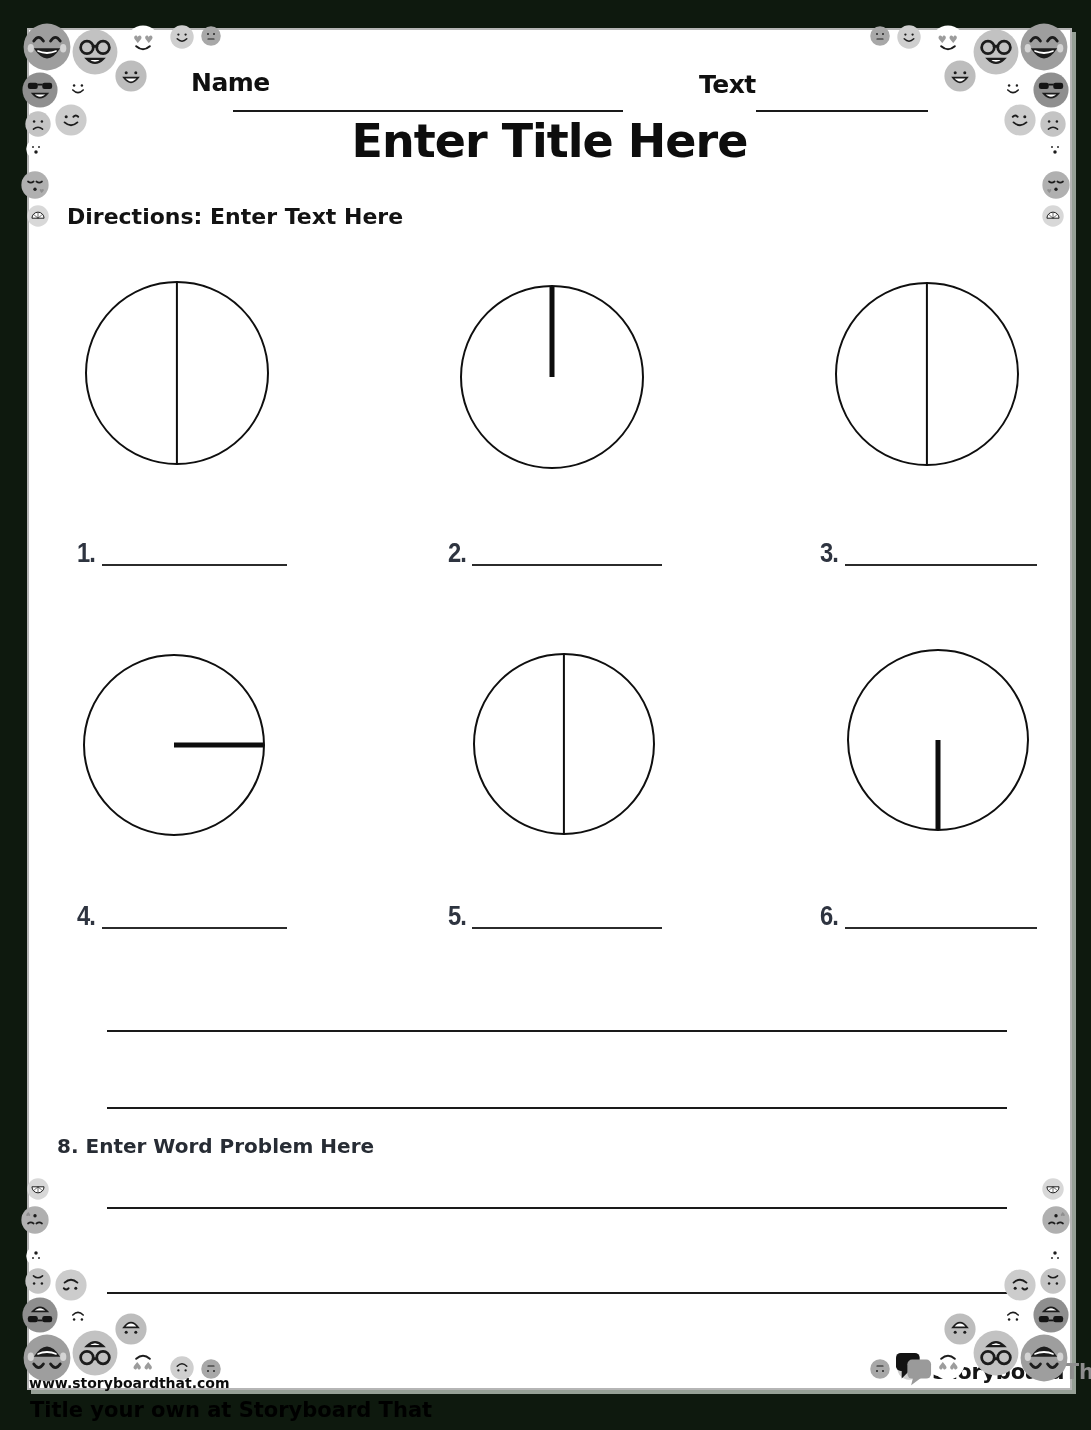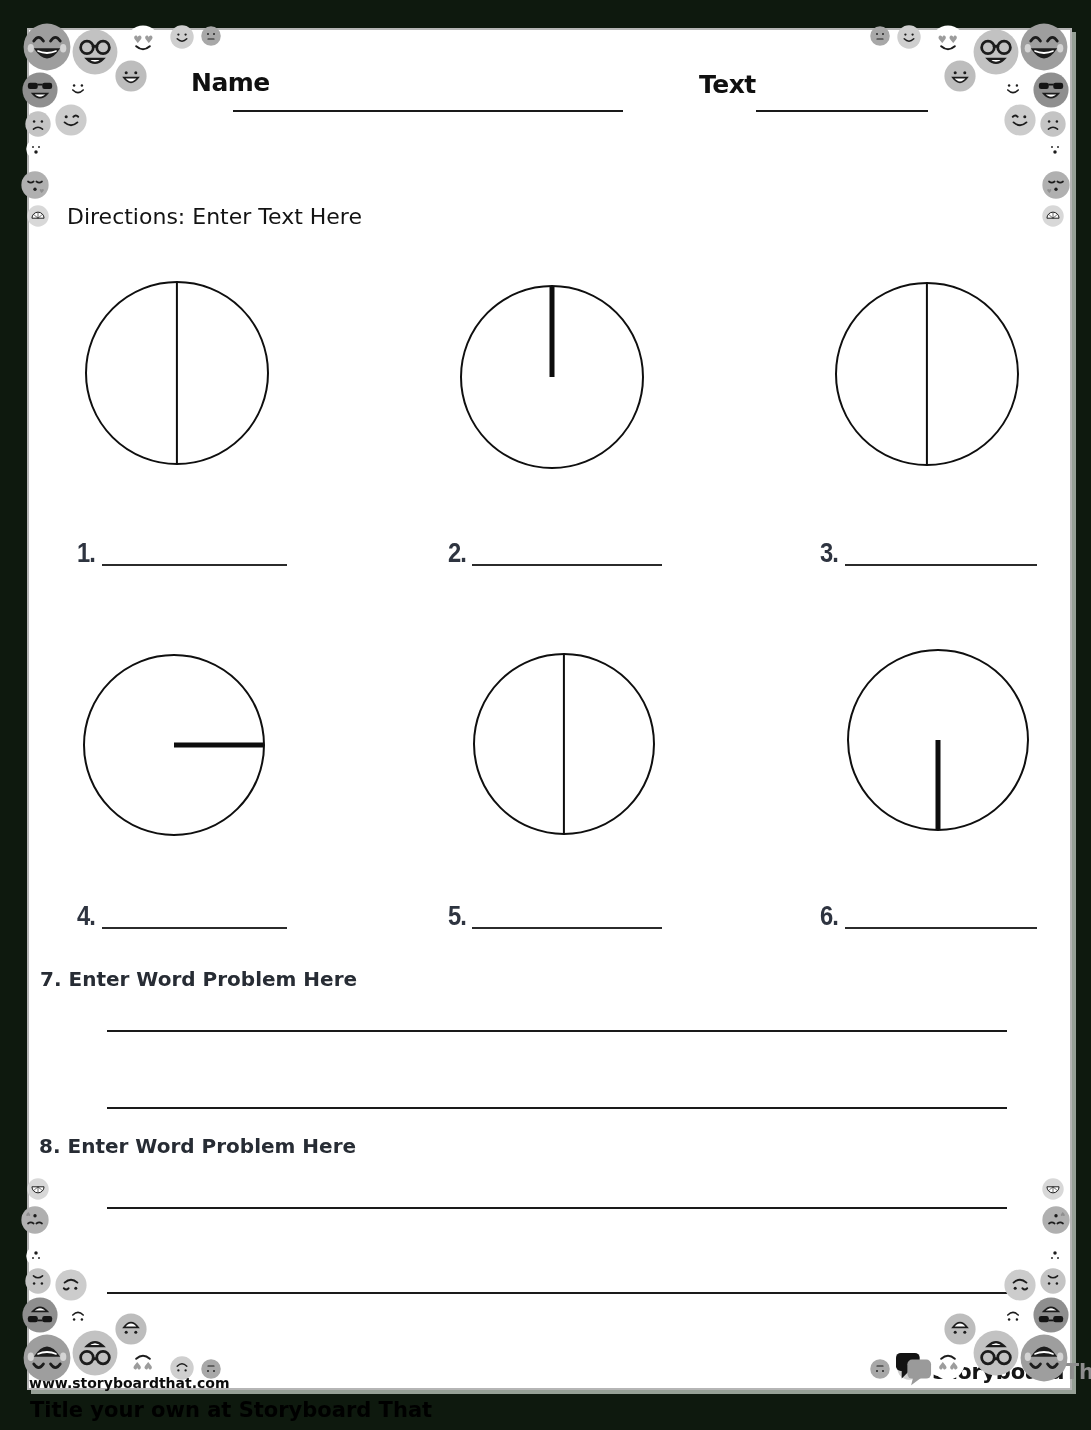--- a/index.html
+++ b/index.html
@@ -13,21 +13,21 @@
     background:#fff;border:2px solid #b5b5b5;box-sizing:border-box;
     box-shadow:4px 4px 0 #96a096;
   }
   .abs{position:absolute;}
   .hdr-label{font-size:25px;font-weight:700;color:#101010;letter-spacing:-0.5px;}
   .rule{position:absolute;height:0;border-bottom:2px solid #1a1a1a;}
   .title{
     position:absolute;left:0;right:0;top:84px;text-align:center;
     font-size:46px;font-weight:800;letter-spacing:-1px;color:#0d0d0d;
   }
-  .directions{font-size:22px;font-weight:400;color:#131313;}
+  .directions{font-size:22px;font-weight:700;color:#131313;}
   .clock{position:absolute;border:2.5px solid #0f0f0f;border-radius:50%;background:#fff;box-sizing:border-box;}
   .hand{position:absolute;background:#0d0d0d;}
   .hand.v-full{left:50%;top:-1px;bottom:-1px;width:2.2px;transform:translateX(-50%);}
   .hand.v-top{left:50%;top:0;height:50%;width:5px;transform:translateX(-50%);}
   .hand.h-right{left:50%;top:50%;right:0;height:5px;transform:translateY(-50%);}
   .hand.v-bottom{left:50%;top:50%;bottom:0;width:5px;transform:translateX(-50%);}
   .qnum{
     position:absolute;font-family:"Liberation Sans",sans-serif;
     font-weight:700;font-size:27px;color:#2e3440;letter-spacing:-1px;
     transform:scaleX(.88);transform-origin:left bottom;
@@ -48,20 +48,21 @@
 <body>
 
 <div class="paper">
 
   <span class="abs hdr-label" style="left:136px;top:38px;margin-left:26px;">Name</span>
   <div class="rule" style="left:204px;top:80px;width:390px;"></div>
 
   <span class="abs hdr-label" style="left:670px;top:40px;">Text</span>
   <div class="rule" style="left:727px;top:80px;width:172px;"></div>
 
+  <div class="title">Enter Title Here</div>
 
   <span class="abs directions" style="left:38px;top:174px;">Directions: Enter Text Here</span>
 
   <div class="clock" style="left:56px;top:251px;width:184px;height:184px;">
     <div class="hand v-full"></div>
   </div>
   <div class="clock" style="left:431px;top:255px;width:184px;height:184px;">
     <div class="hand v-top"></div>
   </div>
   <div class="clock" style="left:806px;top:252px;width:184px;height:184px;">
@@ -85,25 +86,24 @@
     <div class="hand v-bottom"></div>
   </div>
 
   <span class="qnum" style="left:48px;top:871px;">4.</span>
   <div class="blank" style="left:73px;top:897px;width:185px;"></div>
   <span class="qnum" style="left:419px;top:871px;">5.</span>
   <div class="blank" style="left:443px;top:897px;width:190px;"></div>
   <span class="qnum" style="left:791px;top:871px;">6.</span>
   <div class="blank" style="left:816px;top:897px;width:192px;"></div>
 
-  <span class="wp-label" style="left:11px;top:937px;">7. Enter Word Problem Here</span>
   <div class="wp-line" style="left:78px;top:1000px;width:900px;"></div>
   <div class="wp-line" style="left:78px;top:1077px;width:900px;"></div>
 
-  <span class="wp-label" style="left:10px;top:1104px;">8. Enter Word Problem Here</span>
+  <span class="wp-label" style="left:28px;top:1104px;">8. Enter Word Problem Here</span>
   <div class="wp-line" style="left:78px;top:1177px;width:900px;"></div>
   <div class="wp-line" style="left:78px;top:1262px;width:900px;"></div>
 
   <span class="footer-url">www.storyboardthat.com</span>
   <span class="brand"><span>Storyboard</span><span class="ghost">That</span></span>
   <svg class="logo-bubbles" viewBox="0 0 40 38">
     <rect x="1" y="1" width="25" height="19" rx="5" fill="#131313"></rect>
     <path d="M7 19 L7 28 L16 19 Z" fill="#131313"></path>
     <rect x="13" y="8" width="25" height="20" rx="5" fill="#9a9a9a"></rect>
     <path d="M19 27 L17 35 L28 27 Z" fill="#9a9a9a"></path>

